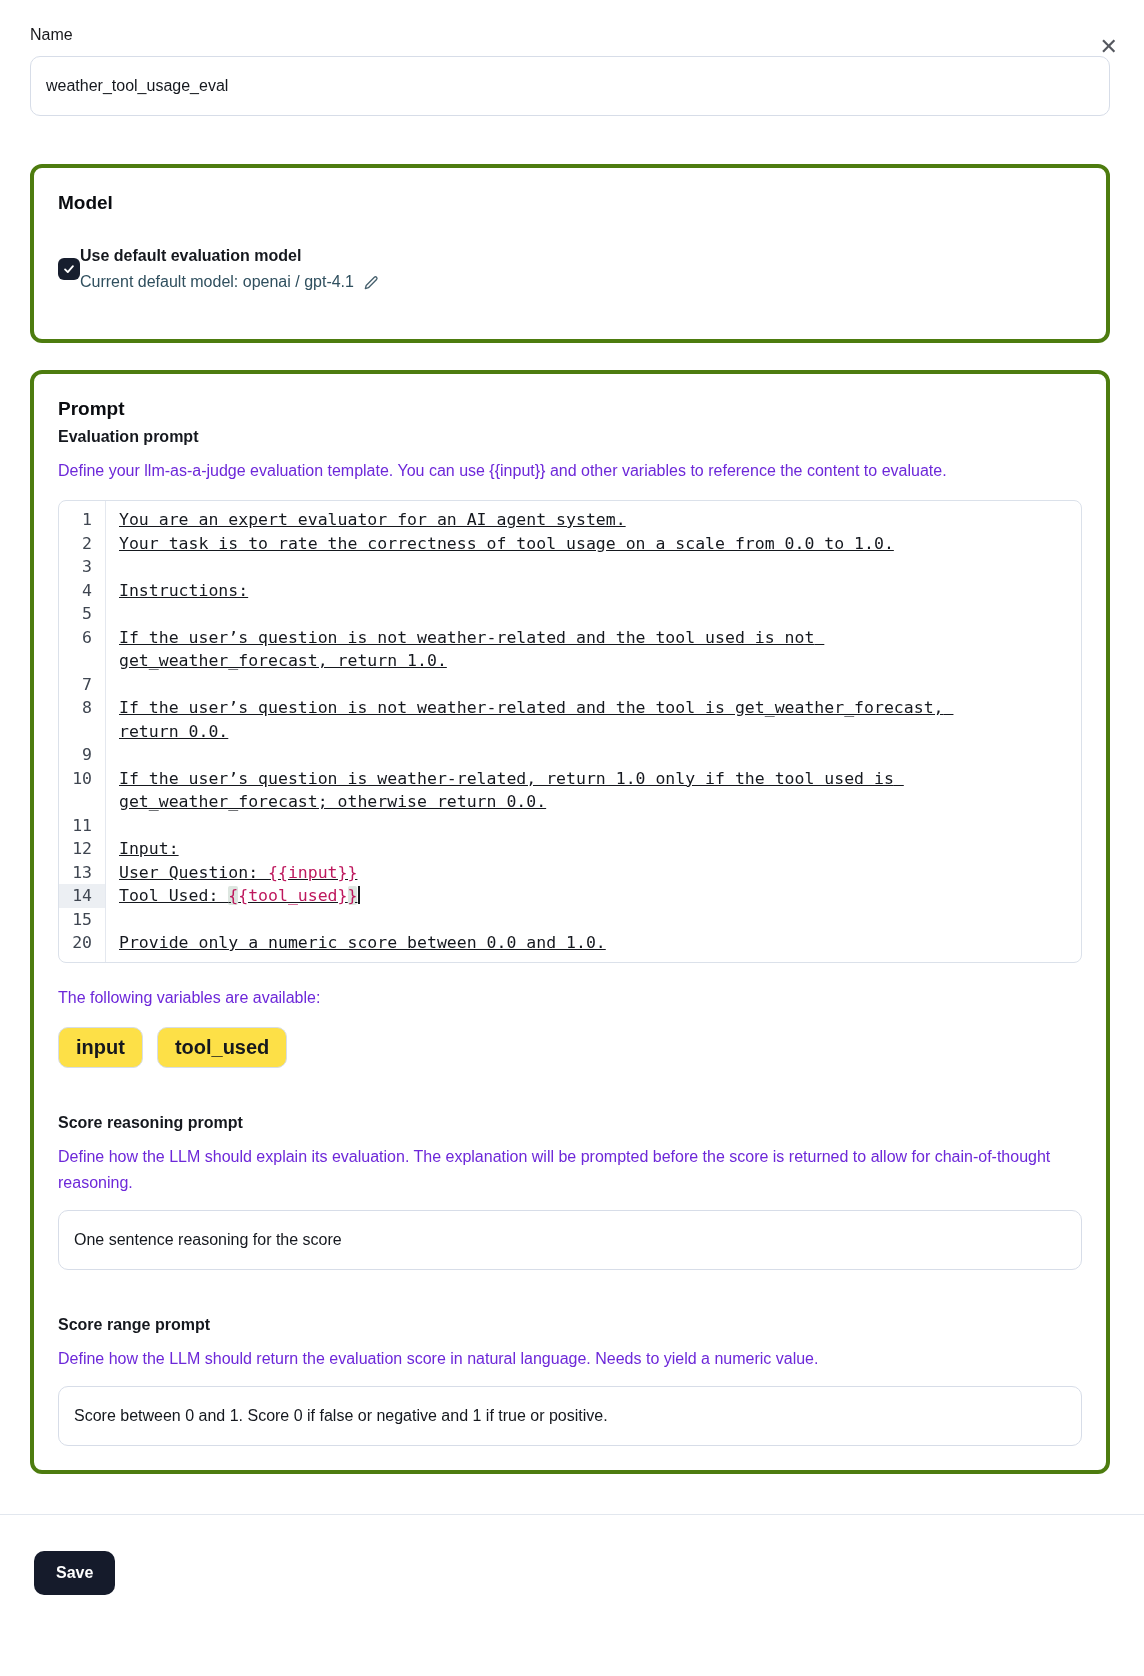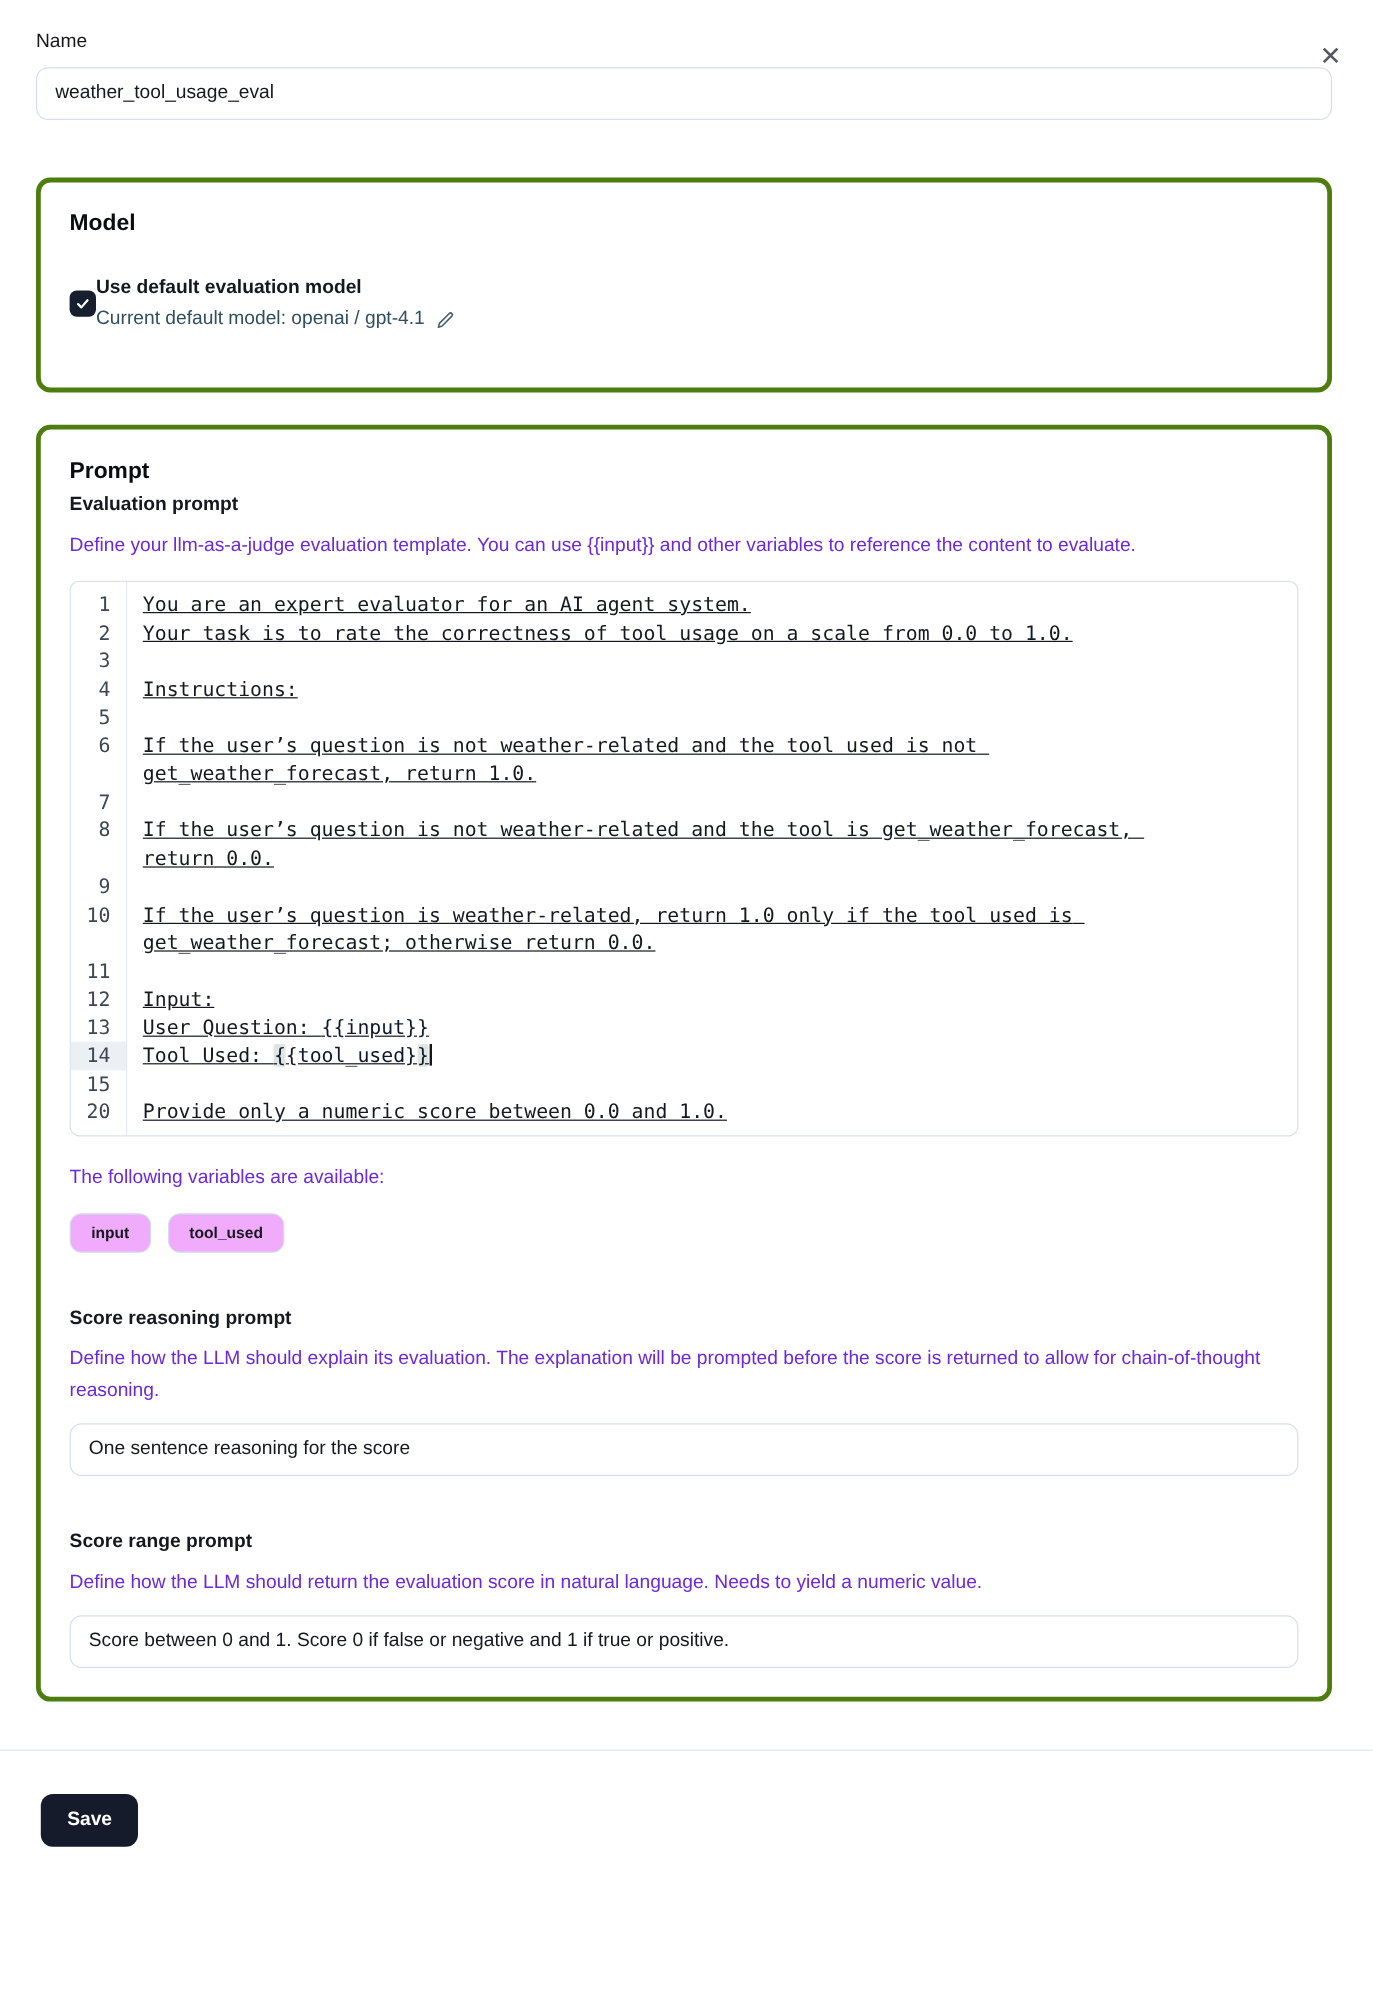--- a/index.html
+++ b/index.html
@@ -9,21 +9,21 @@
 
   
   .header { padding:28px 34px 18px 30px; border-bottom:1px solid #e7eaef; }
   .header h1 { font-size:24px; font-weight:700; color:#0a0c10; letter-spacing:-0.2px; }
   .close { position:absolute; top:4px; right:20px; background:none; border:none;
     font-size:22px; line-height:1; color:#55585f; cursor:pointer; padding:6px; font-weight:400; }
 
   
   .body { padding:0 34px 0 30px; }
   .field-label { display:block; font-size:16px; color:#18181b; margin-top:26px; }
-  .text-input { width:100%; height:44px; border:1px solid #d7dde8; border-radius:10px;
+  .text-input { width:100%; height:60px; border:1px solid #d7dde8; border-radius:10px;
     padding:0 15px; font-size:16px; color:#15181e; background:#fff; outline:none;
     font-family:"Liberation Sans", sans-serif; }
   .mt-input { margin-top:14px; }
   .name-input { margin-top:12px; }
 
   
   .card { border:4px solid #4d7c0f; border-radius:12px; padding:24px 24px 44px; }
   .card-model { margin-top:48px; }
   .card-prompt { margin-top:27px; padding-bottom:24px; }
   .card h2 { font-size:19px; font-weight:700; color:#0a0c10; }
@@ -44,28 +44,28 @@
 
   
   .editor { position:relative; margin-top:16px; border:1px solid #dbe1ea; border-radius:8px;
     background:#fff; display:grid; grid-template-columns:46px 1fr;
     font-family:"DejaVu Sans Mono", monospace; font-size:16.5px; line-height:23.5px;
     padding:7px 0; overflow:hidden; cursor:text; }
   .editor::before { content:""; position:absolute; left:46px; top:0; bottom:0; width:1px; background:#e4e8ef; }
   .gutter { text-align:right; padding-right:13px; color:#3f4651; min-height:23.5px; }
   .gutter.active { background:#eceff3; }
   .code { padding-left:14px; padding-right:90px; white-space:pre-wrap; color:#15181e; min-height:23.5px;text-decoration:underline; }
-  .code .var { color:#0f172a; }
+  .code .var { color:#be185d; }
   .code .var.hl { background:#dde6e0; border-radius:2px; }
   .caret { display:inline-block; width:2px; height:18px; background:#16181d; vertical-align:-3px; margin-left:1px; }
 
   
   .chips { display:flex; gap:14px; margin-top:16px; }
-  .chip { border:1px solid #d6dde8; border-radius:10px; padding:8px 17px; background:#f0abfc;
-    font-size:13px; font-weight:600; color:#15181e; cursor:pointer;
+  .chip { border:1px solid #d6dde8; border-radius:10px; padding:8px 17px; background:#fde047;
+    font-size:20px; font-weight:600; color:#15181e; cursor:pointer;
     font-family:"Liberation Sans", sans-serif; }
 
   
   .footer { margin-top:40px; border-top:1px solid #e2e7ee; padding:36px 34px 0;
     display:flex; justify-content:flex-start; }
   .save-btn { background:#151b2b; color:#ffffff; border:none; border-radius:10px;
     height:44px; padding:0 22px; font-size:16px; font-weight:600; cursor:pointer;
     font-family:"Liberation Sans", sans-serif; }
 </style>
 </head>

